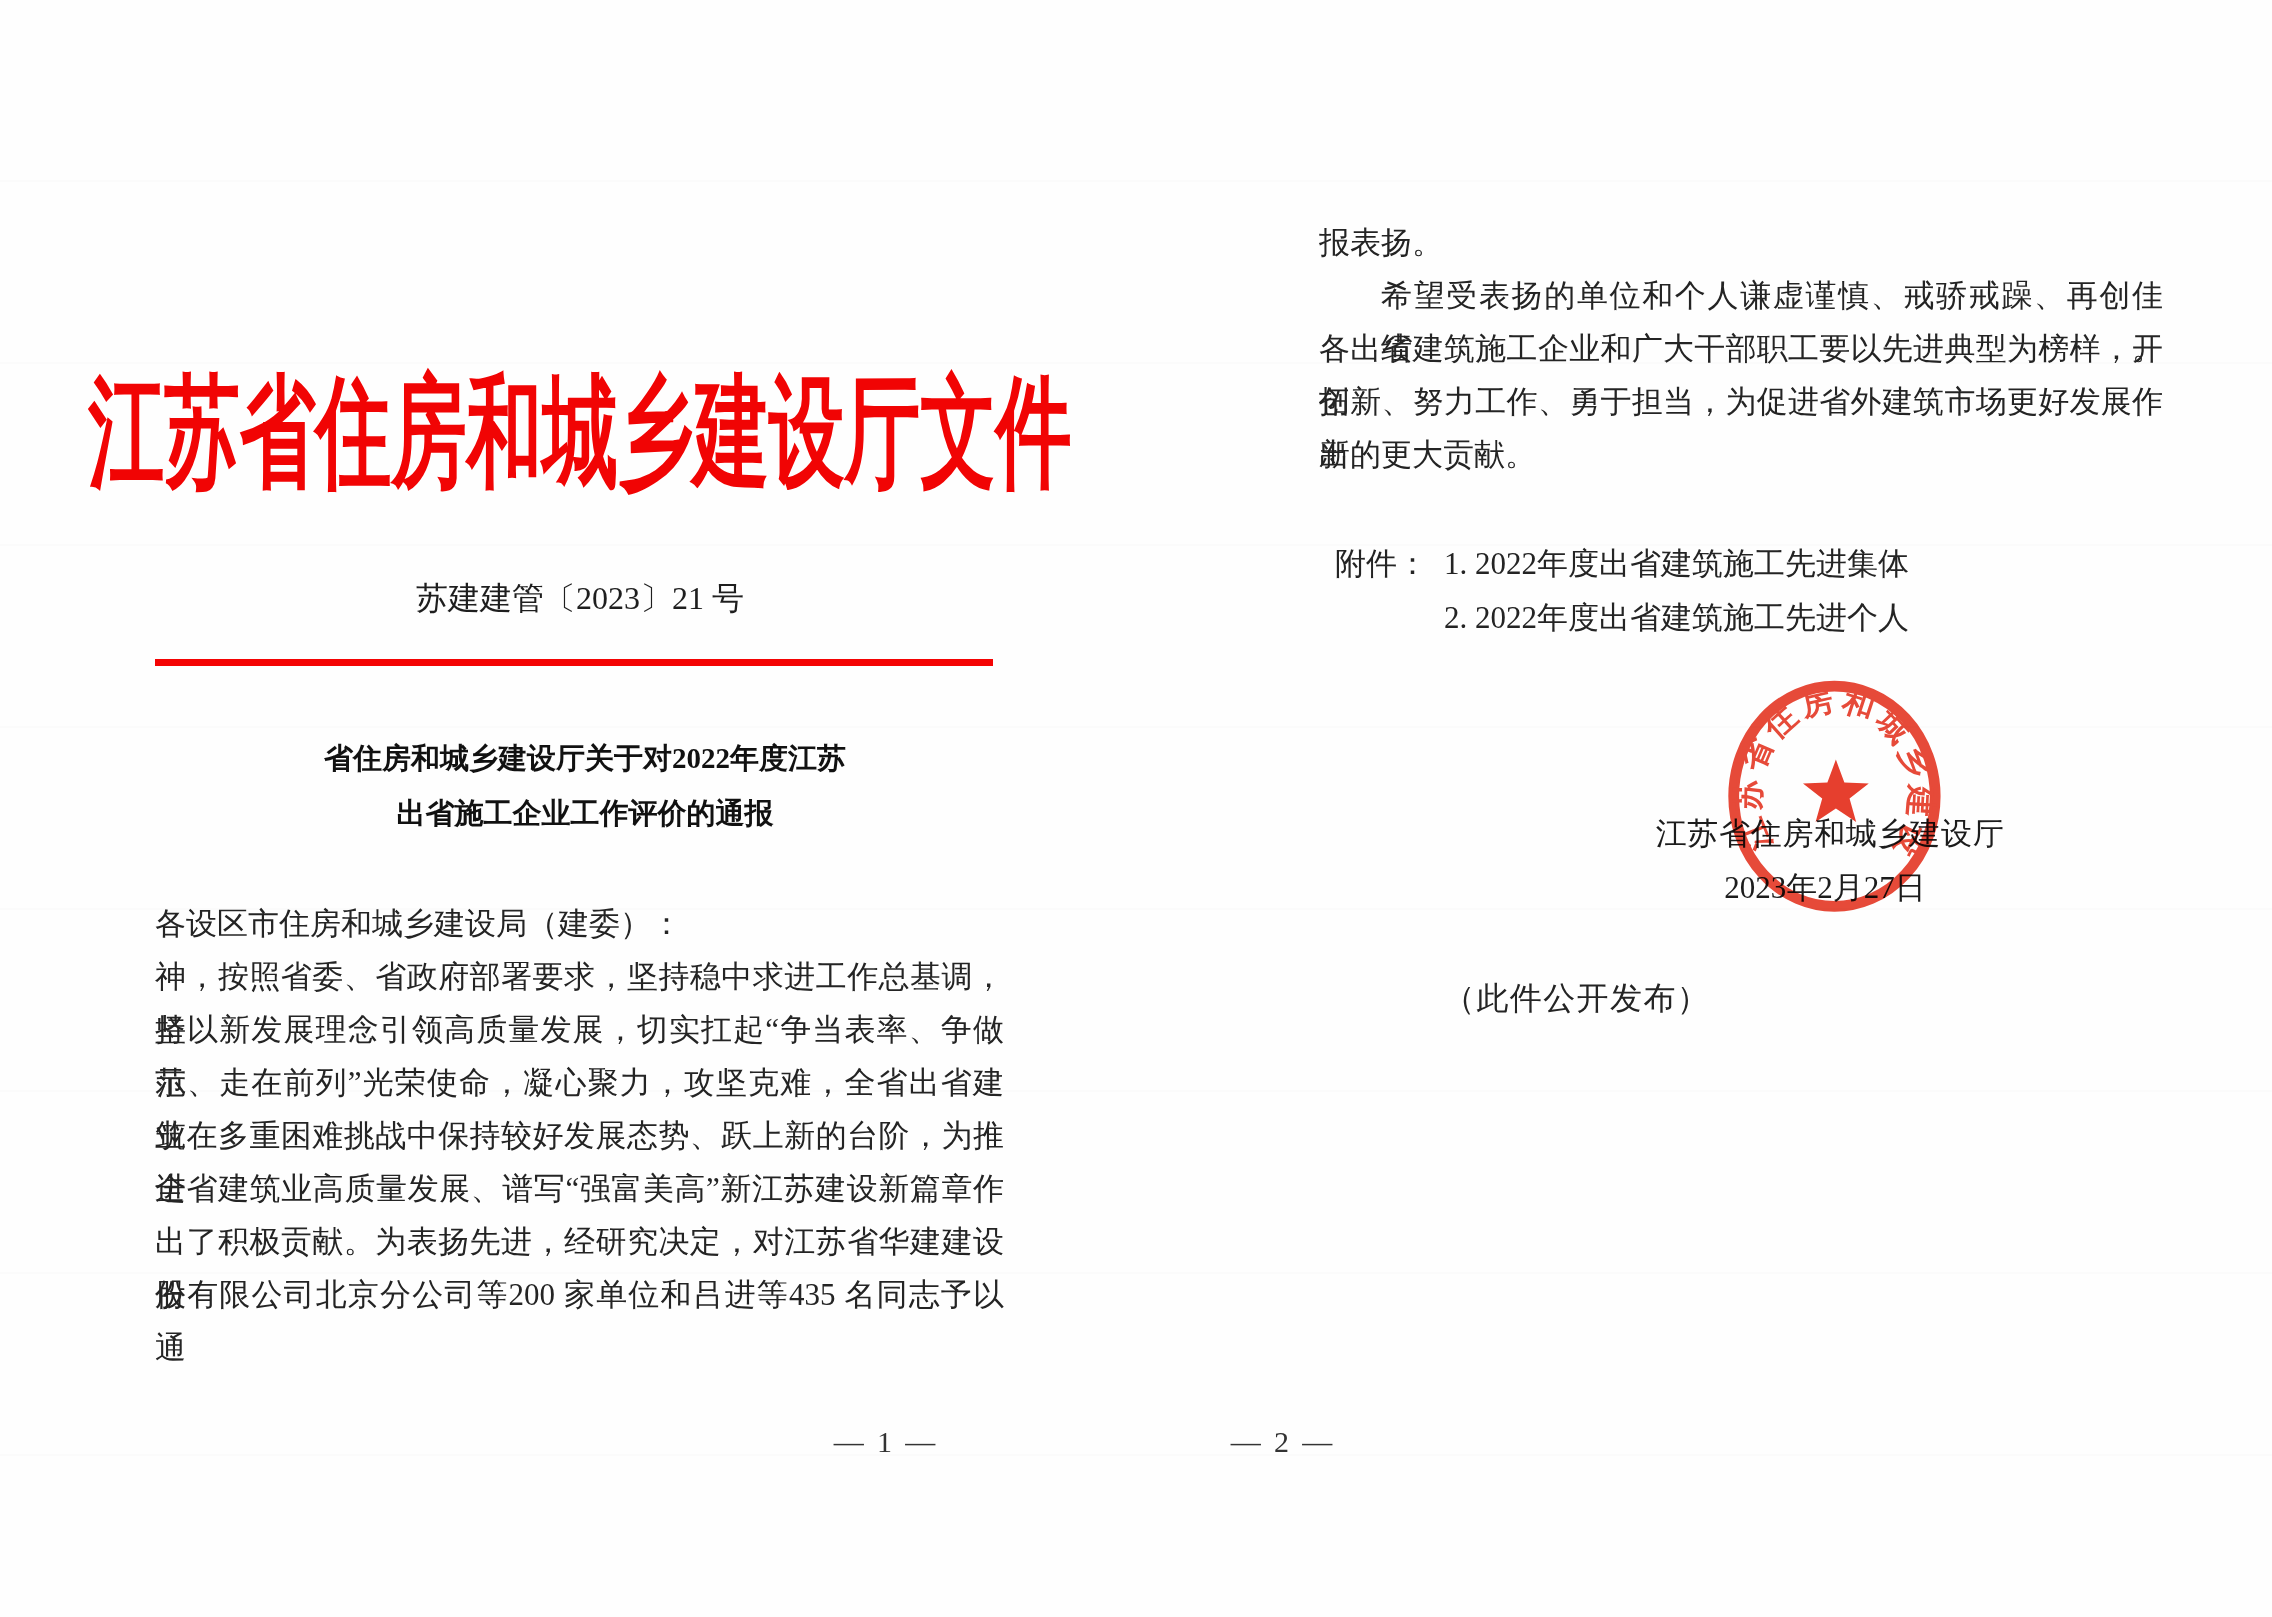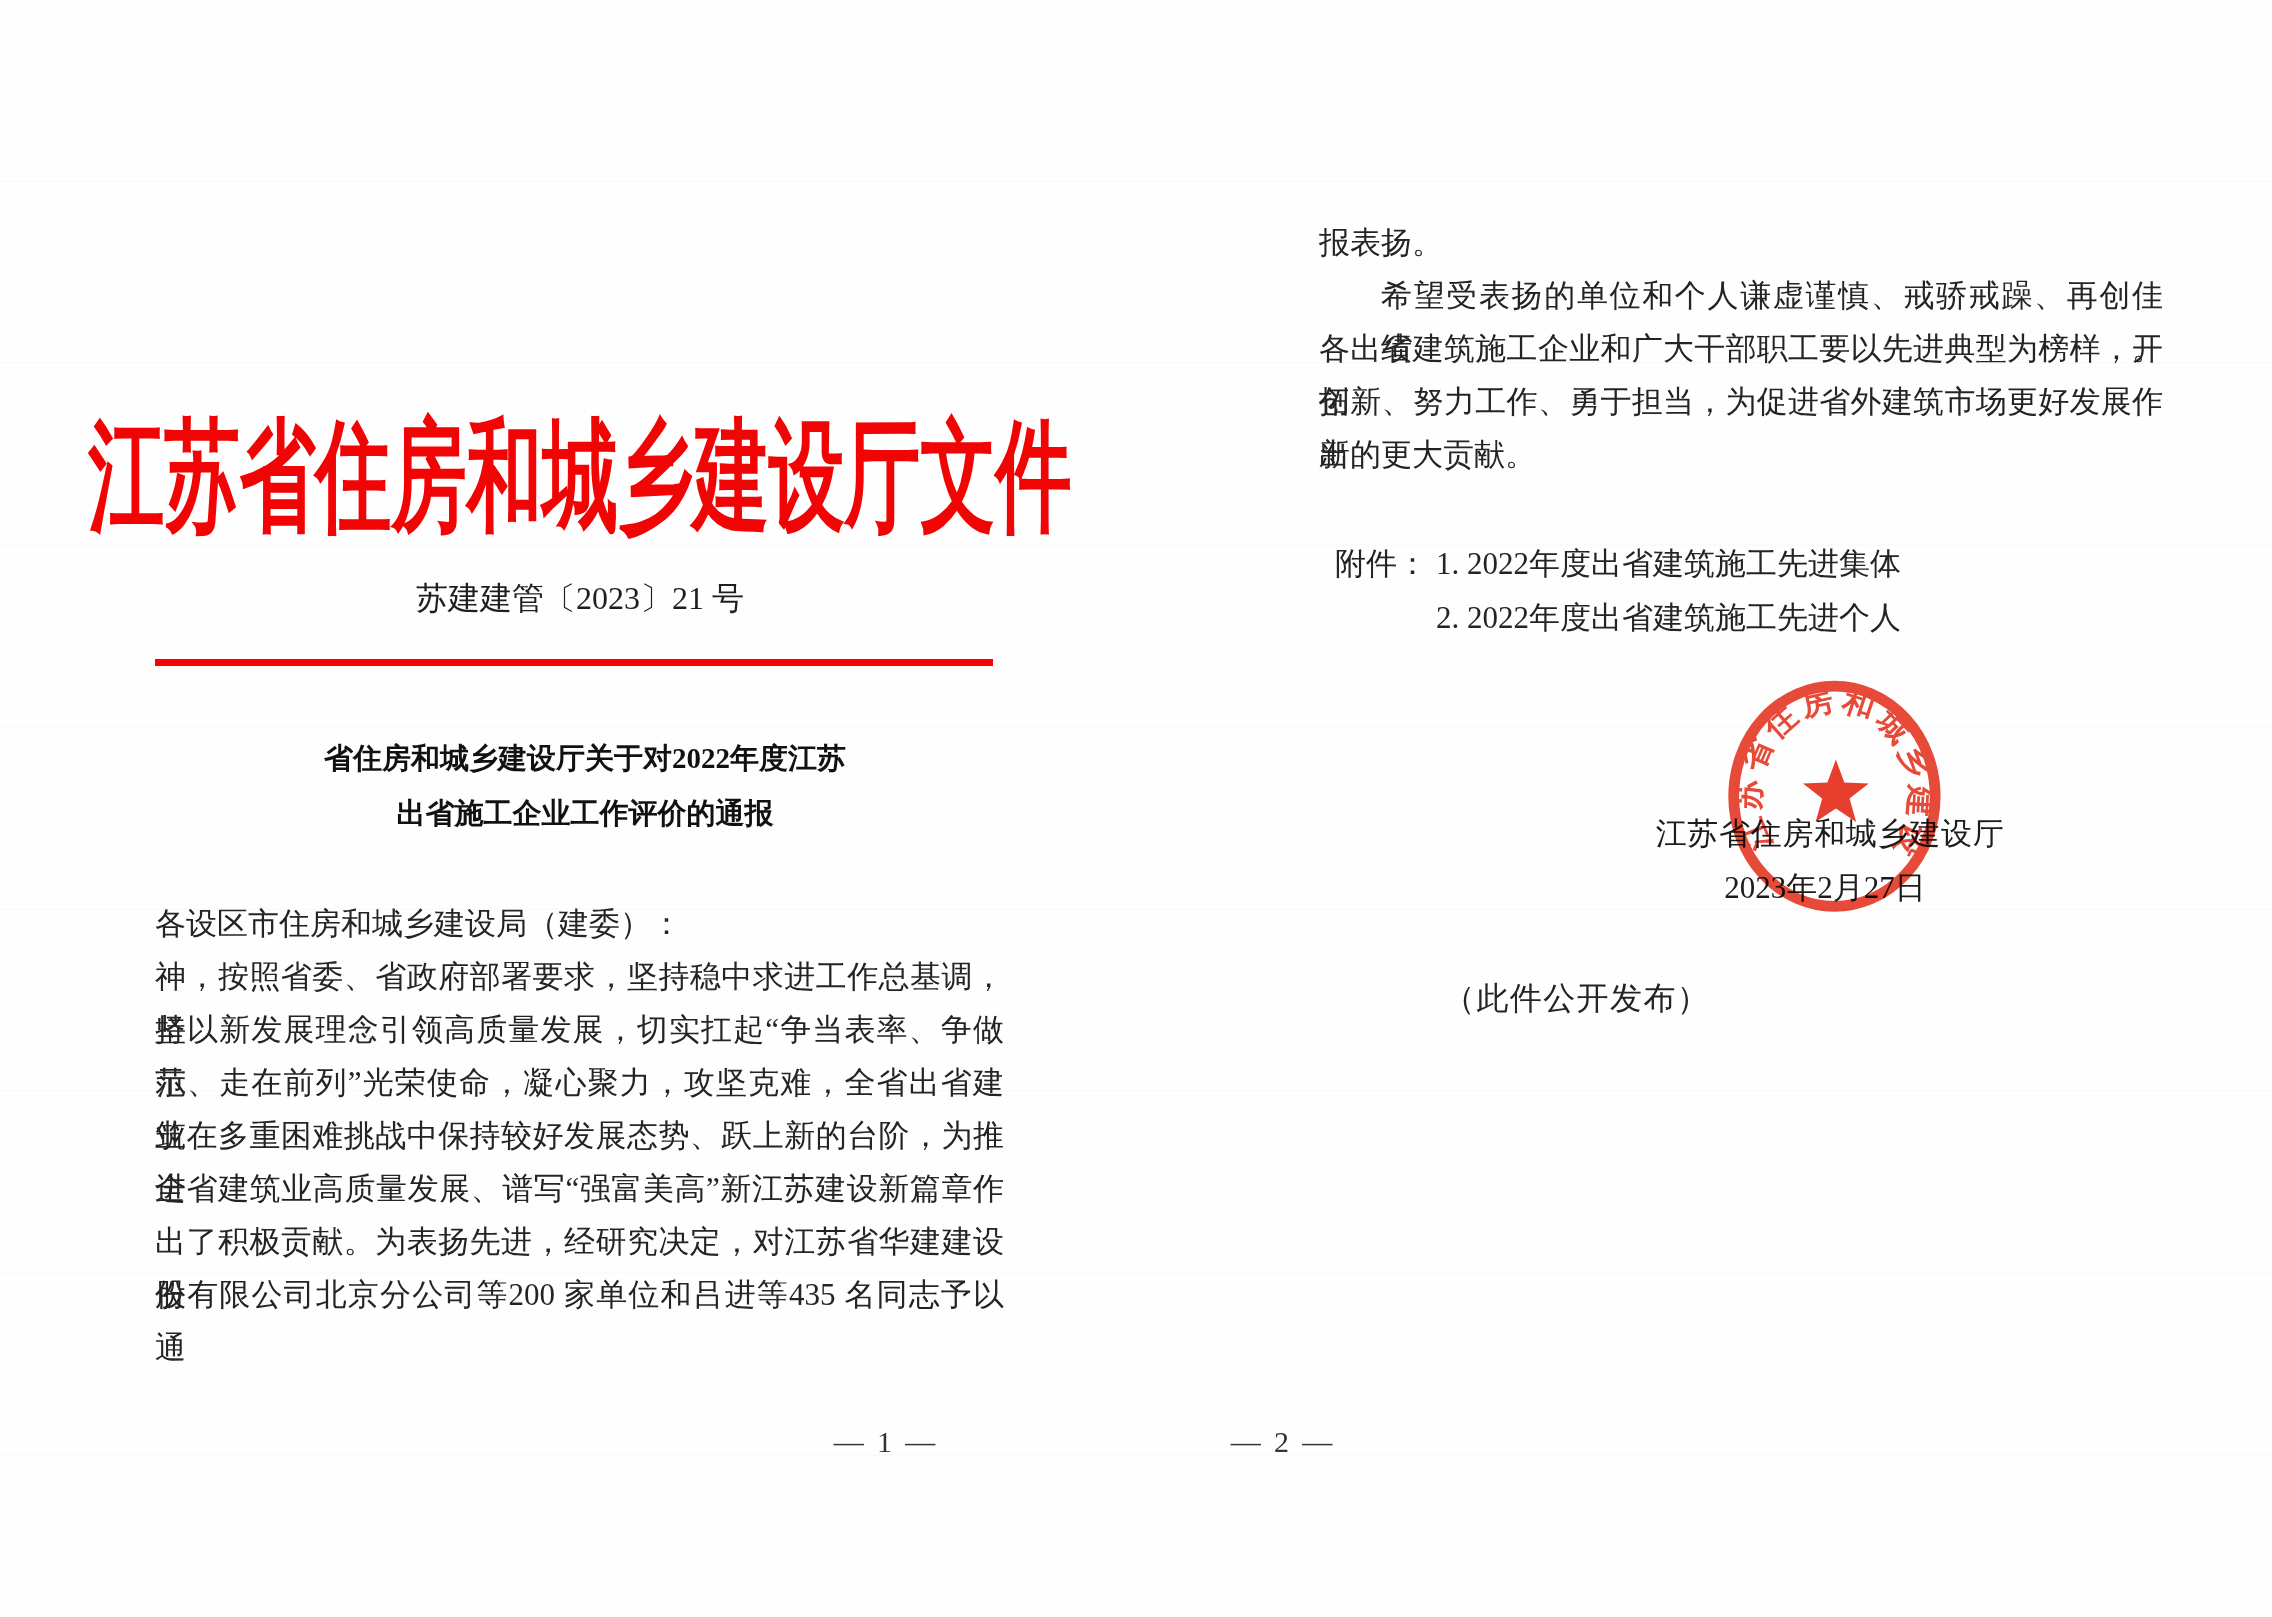--- a/index.html
+++ b/index.html
@@ -9,21 +9,21 @@
     background:
       repeating-linear-gradient(180deg, #fefefe 0 180px, #fbfbfb 180px 182px);
     font-family:"Liberation Serif","DejaVu Serif",serif;
     color:#262626;
     overflow:hidden;
   }
   .abs{position:absolute;}
 
   
   .red-head{
-    left:155px;top:408px;width:850px;height:137px;
+    left:155px;top:364px;width:850px;height:137px;
     display:flex;align-items:center;justify-content:center;
   }
   .red-head span{
     display:inline-block;white-space:nowrap;
     font-size:108px;font-weight:bold;color:#f10404;
     transform:scale(0.70,1.13);transform-origin:center;
     letter-spacing:0;
   }
   .doc-no{
     left:155px;top:577px;width:850px;
@@ -53,21 +53,21 @@
 
   .pageno{
     font-size:30px;color:#333;text-align:center;width:274px;
     letter-spacing:2.9px;
   }
   .pn1{left:749px;top:1425px;}
   .pn2{left:1146px;top:1425px;}
 
   
   .attach{
-    left:1335px;top:537px;display:flex;gap:8px;
+    left:1335px;top:537px;display:flex;gap:16px;
     font-size:31px;color:#242424;
   }
   .attach-label{line-height:54px;}
   .attach-items .line2{font-size:31px;line-height:54px;white-space:nowrap;}
 
   .signer{
     left:1650px;top:813px;width:360px;
     text-align:center;font-size:31px;color:#1c1c1c;letter-spacing:0.7px;
   }
   .sign-date{

